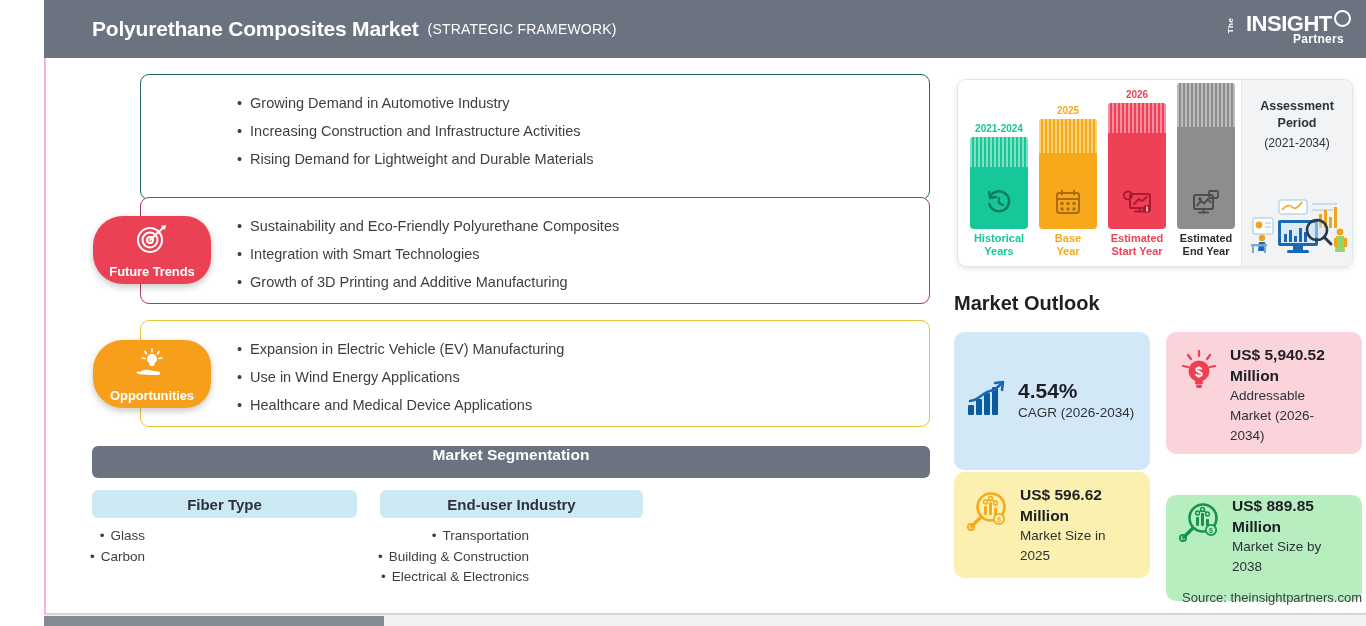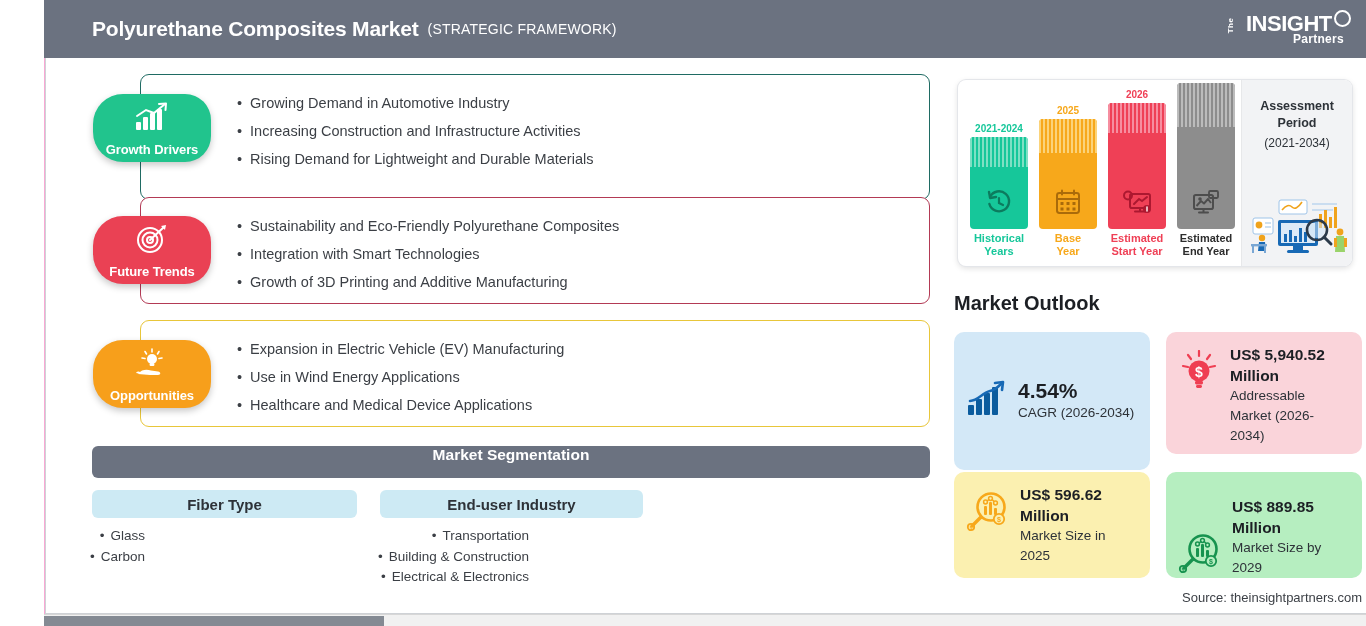--- a/index.html
+++ b/index.html
@@ -134,21 +134,21 @@
     padding: 0 12px;
   }
   .stat .sicon { flex: 0 0 auto; margin-right: 10px; }
   .stat .stxt { flex: 1 1 auto; }
   .stat .big { font-size: 21px; font-weight: bold; color: #1c1f24; line-height: 24px; }
   .stat .big2 { font-size: 15.5px; font-weight: bold; color: #1c1f24; line-height: 21px; }
   .stat .small { font-size: 13.5px; color: #2d3238; line-height: 20px; }
   .stat.s0 { left: 910px;  top: 332px; width: 196px; height: 138px; background: #d3e8f7; }
   .stat.s1 { left: 1122px; top: 332px; width: 196px; height: 122px; background: #fad4da; align-items: flex-start; padding-top: 12px; }
   .stat.s2 { left: 910px;  top: 472px; width: 196px; height: 106px; background: #fbf0b0; align-items: flex-start; padding-top: 12px; }
-  .stat.s3 { left: 1122px; top: 472px; width: 196px; height: 106px; background: #b6eec0; align-items: flex-end; }
+  .stat.s3 { left: 1122px; top: 495px; width: 196px; height: 106px; background: #b6eec0; align-items: flex-start; }
   .stat.s1 .sicon, .stat.s2 .sicon, .stat.s3 .sicon { margin-top: 6px; }
 
   .source {
     position: absolute; right: 48px; top: 590px;
     font-size: 13px; color: #3b3f45;
   }
 
   
   .scrollbar {
     position: absolute; left: 0; top: 614px; width: 1366px; height: 12px;
@@ -176,33 +176,20 @@
   </div>
 
   <div class="card"></div>
 
   <div class="panel p0">
     <ul class="bullets">
       <li>Growing Demand in Automotive Industry</li>
       <li>Increasing Construction and Infrastructure Activities</li>
       <li>Rising Demand for Lightweight and Durable Materials</li>
     </ul>
-  </div>
-  <div class="badge b0">
-    <span class="badge-icon">
-      <svg width="40" height="30" viewBox="0 0 40 30">
-        <rect x="4" y="20" width="5" height="8" fill="#fff" rx="1"></rect>
-        <rect x="11" y="15" width="5" height="13" fill="#fff" rx="1"></rect>
-        <rect x="18" y="11" width="5" height="17" fill="#fff" rx="1"></rect>
-        <rect x="25" y="7" width="5" height="21" fill="#fff" rx="1"></rect>
-        <path d="M5 14 L14 8 L22 11 L33 2" stroke="#fff" stroke-width="2" fill="none" stroke-linecap="round"></path>
-        <path d="M27 2 L34 1.5 L33.5 8" stroke="#fff" stroke-width="2" fill="none" stroke-linecap="round" stroke-linejoin="round"></path>
-      </svg>
-    </span>
-    <span class="badge-label">Growth Drivers</span>
   </div>
 
   <div class="panel p1">
     <ul class="bullets">
       <li>Sustainability and Eco-Friendly Polyurethane Composites</li>
       <li>Integration with Smart Technologies</li>
       <li>Growth of 3D Printing and Additive Manufacturing</li>
     </ul>
   </div>
   <div class="badge b1">
@@ -477,21 +464,21 @@
         <circle cx="5" cy="37" r="3.2" fill="none" stroke="#17934f" stroke-width="1.8"></circle>
         <text x="5" y="39.5" font-family="Liberation Sans, sans-serif" font-size="5" fill="#17934f" text-anchor="middle">$</text>
         <circle cx="33" cy="29" r="5.2" fill="#b6eec0" stroke="#17934f" stroke-width="1.8"></circle>
         <text x="33" y="32" font-family="Liberation Sans, sans-serif" font-size="7" font-weight="bold" fill="#17934f" text-anchor="middle">$</text>
       </svg>
     </span>
     <span class="stxt">
       <span class="big2" style="display:block">US$ 889.85</span>
       <span class="big2" style="display:block">Million</span>
       <span class="small" style="display:block">Market Size by</span>
-      <span class="small" style="display:block">2029</span>
+      <span class="small" style="display:block">2038</span>
     </span>
   </div>
 
   <div class="source">Source: theinsightpartners.com</div>
 
   <div class="scrollbar">
     <div class="scroll-thumb"></div>
   </div>
 </div>
 

